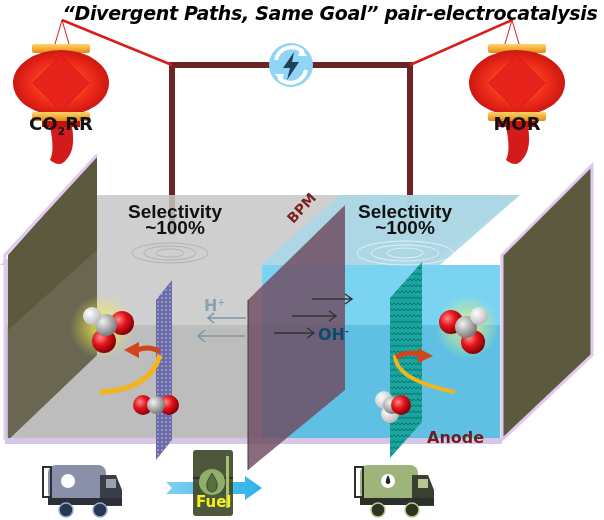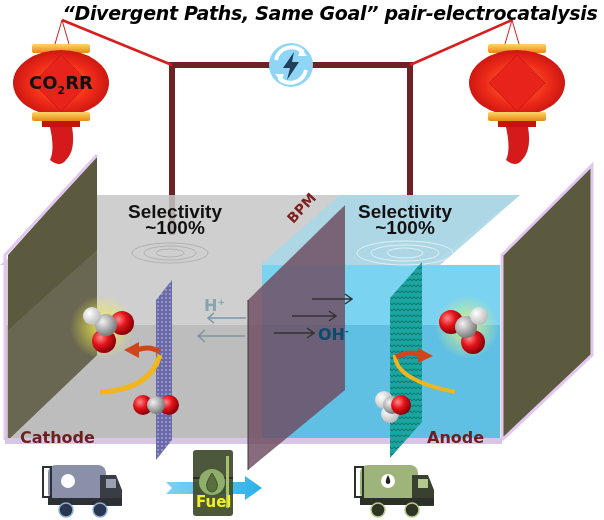--- a/index.html
+++ b/index.html
@@ -1,21 +1,21 @@
 <!DOCTYPE html>
 <html><head>
 <meta charset="utf-8">
 <style>
   html,body{margin:0;padding:0;background:#fff;}
   #stage{position:relative;width:604px;height:520px;overflow:hidden;background:#fff;font-family:"Liberation Sans",sans-serif;}
   #title{position:absolute;left:0;top:2px;width:604px;text-align:center;font-family:"DejaVu Sans",sans-serif;font-weight:bold;font-style:italic;font-size:19px;color:#000;letter-spacing:-0.3px;padding-left:28px;}
   svg{position:absolute;left:0;top:0;}
   .lbl{position:absolute;font-weight:bold;text-align:center;}
   .sel{font-size:19px;color:#111;line-height:16px;width:120px;}
-  .lantern-text{position:absolute;font-family:"DejaVu Sans",sans-serif;font-weight:bold;font-size:18px;color:#111;text-align:center;width:80px;}
+  .lantern-text{position:absolute;font-family:"DejaVu Sans",sans-serif;font-weight:bold;font-size:18px;color:#111;text-align:center;width:80px;margin-top:41px;}
   .electrode{font-family:"DejaVu Sans",sans-serif;font-size:16px;color:#6b1f1f;}
   .ion{font-family:"DejaVu Sans",sans-serif;font-size:16px;}
   .bpm{position:absolute;font-family:"DejaVu Sans",sans-serif;font-weight:bold;font-size:14px;color:#7a1e1e;transform:rotate(-47deg);}
   .fuel{position:absolute;font-family:"DejaVu Sans",sans-serif;font-weight:bold;font-size:15px;color:#f2f21a;}
 </style>
 </head>
 <body>
 
 <div id="stage">
 
@@ -216,33 +216,33 @@
     <rect x="418" y="479" width="10" height="9" fill="#b5c98e"></rect>
     <rect x="360" y="498" width="74" height="7" fill="#2c2f2a"></rect>
     <circle cx="378" cy="510" r="7" fill="#2d3522" stroke="#b5c98e" stroke-width="1.5"></circle>
     <circle cx="412" cy="510" r="7" fill="#2d3522" stroke="#b5c98e" stroke-width="1.5"></circle>
   </g>
 </svg>
 
 <div id="title">“Divergent Paths, Same Goal” pair-electrocatalysis</div>
 
 <div class="lantern-text" style="left:21px;top:72px;"><span>CO</span><sub style="font-size:11px">2</sub><span>RR</span></div>
+<div class="lantern-text" style="left:477px;top:72px;">MOR</div>
 
 <div class="lbl sel" style="left:115px;top:204px;">
   <div>Selectivity</div>
   <div>~100%</div>
 </div>
 <div class="lbl sel" style="left:345px;top:204px;">
   <div>Selectivity</div>
   <div>~100%</div>
 </div>
 
 <div class="bpm" style="left:284px;top:200px;">BPM</div>
 
 <div class="lbl ion" style="left:204px;top:296px;color:#8aa3b0;"><span>H</span><sup style="font-size:9px">+</sup></div>
 <div class="lbl ion" style="left:318px;top:325px;color:#0c4a6e;"><span>OH</span><sup style="font-size:9px">-</sup></div>
 
-<div class="lbl electrode" style="left:20px;top:428px;">Cathode</div>
 <div class="lbl electrode" style="left:427px;top:428px;">Anode</div>
 
 <div class="fuel" style="left:196px;top:493px;">Fuel</div>
 
 </div>
 
 </body></html>

